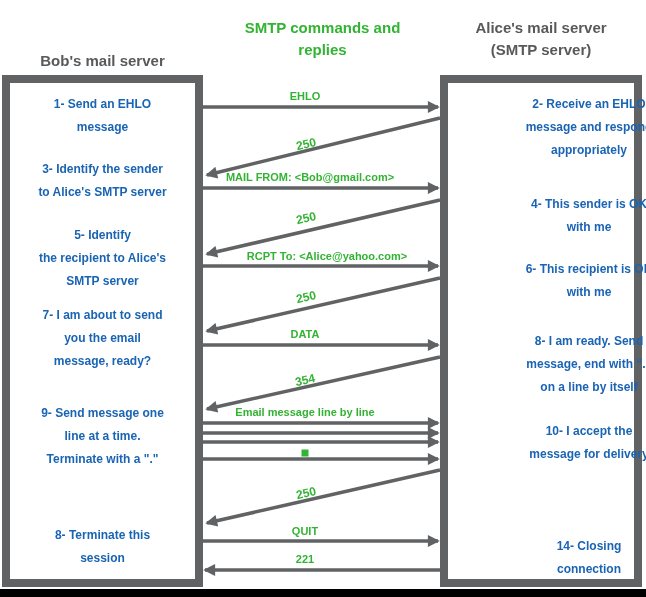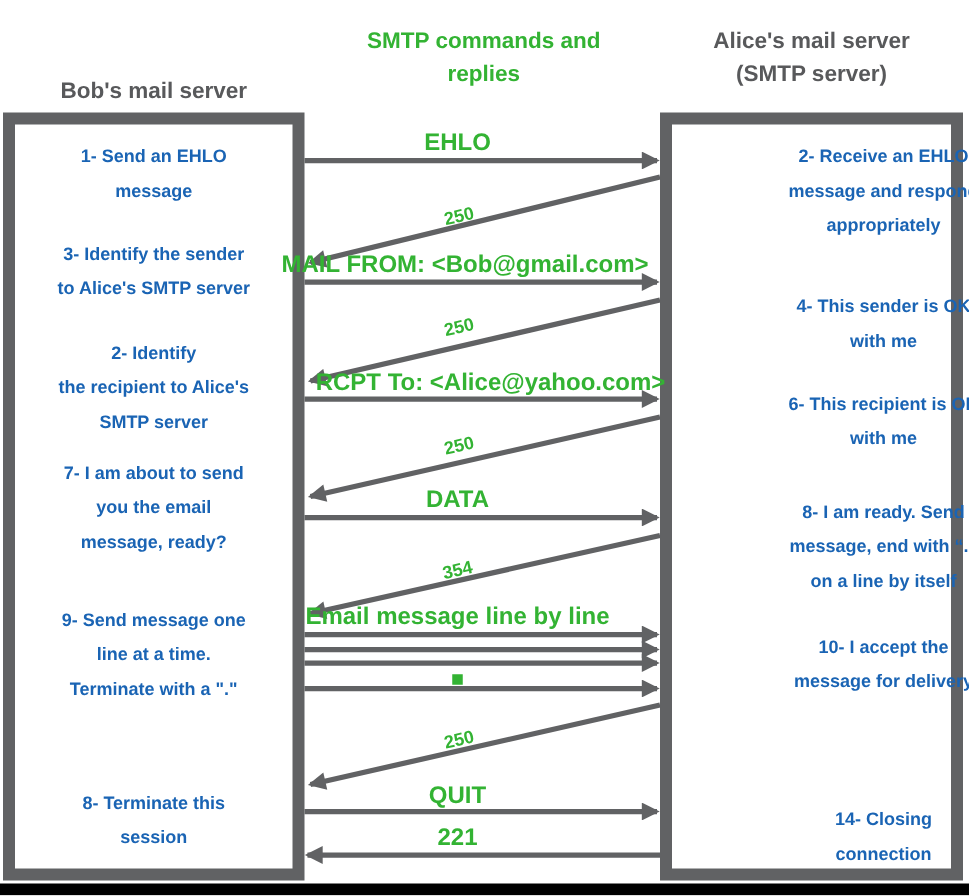--- a/index.html
+++ b/index.html
@@ -28,21 +28,21 @@
   .step.l{left:11px;width:183px;}
   .step.r{left:457px;width:168px;margin-left:48px;}
   .s1{top:93px}.s2{top:158px}.s3{top:224px}.s4{top:304px}.s5{top:402px}.s6{top:524px}
   .r1{top:93px}.r2{top:193px}.r3{top:258px}.r4{top:330px}.r5{top:420px}.r6{top:535px}
 
   #arrows{position:absolute;left:0;top:0;width:646px;height:597px;}
   .arrow{stroke:var(--line-gray);stroke-width:3.5;}
 
   #labels{position:absolute;left:0;top:0;width:646px;height:597px;pointer-events:none;}
   .msg-label{position:absolute;transform:translate(-50%,-50%);color:var(--green);
-             font-weight:bold;font-size:16px;white-space:nowrap;}
+             font-weight:bold;font-size:11px;white-space:nowrap;}
   .msg-label.rotated{transform:translate(-50%,-50%) rotate(-13deg);font-size:12px;}
   .dot{position:absolute;width:7px;height:7px;background:var(--green);
        transform:translate(-50%,-50%);}
 
   .bottom-bar{position:absolute;left:0;top:589px;width:646px;height:8px;background:#000;}
 </style>
 </head>
 <body>
 
 <div class="canvas">
@@ -54,21 +54,21 @@
   <div class="hdr hdr-right">Alice's mail server
 (SMTP server)</div>
 
   <div class="box client-box"></div>
   <div class="box server-box"></div>
 
   <div class="step l s1">1- Send an EHLO
 message</div>
   <div class="step l s2">3- Identify the sender
 to Alice's SMTP server</div>
-  <div class="step l s3">2- Identify
+  <div class="step l s3">5- Identify
 the recipient to Alice's
 SMTP server</div>
   <div class="step l s4">7- I am about to send
 you the email
 message, ready?</div>
   <div class="step l s5">9- Send message one
 line at a time.
 Terminate with a "."</div>
   <div class="step l s6">8- Terminate this
 session</div>

